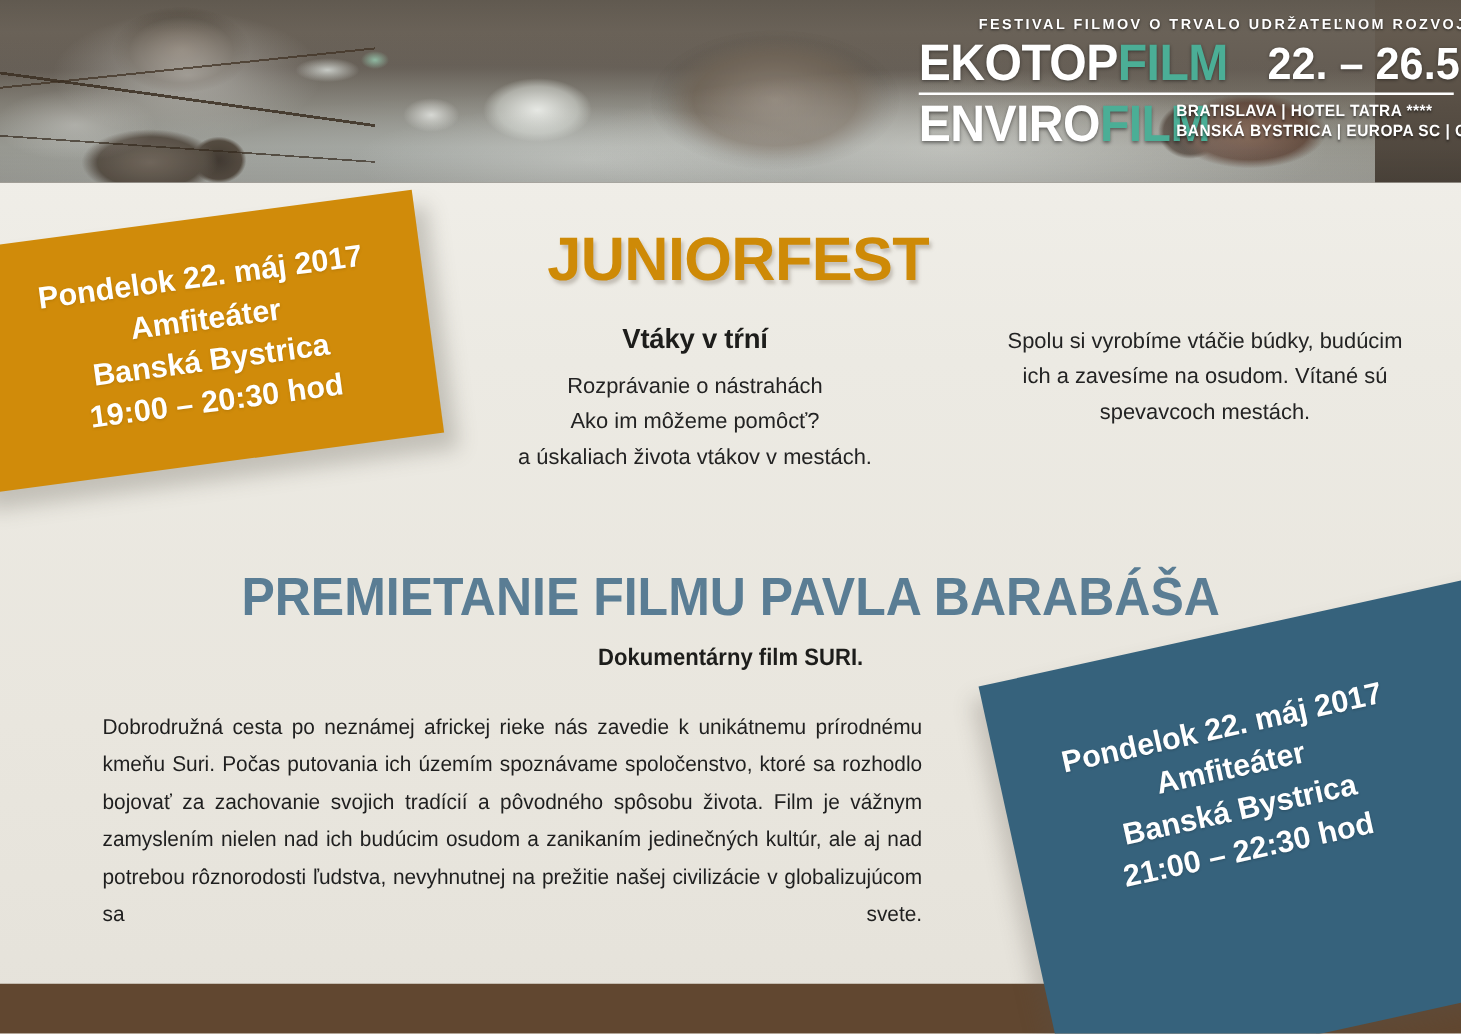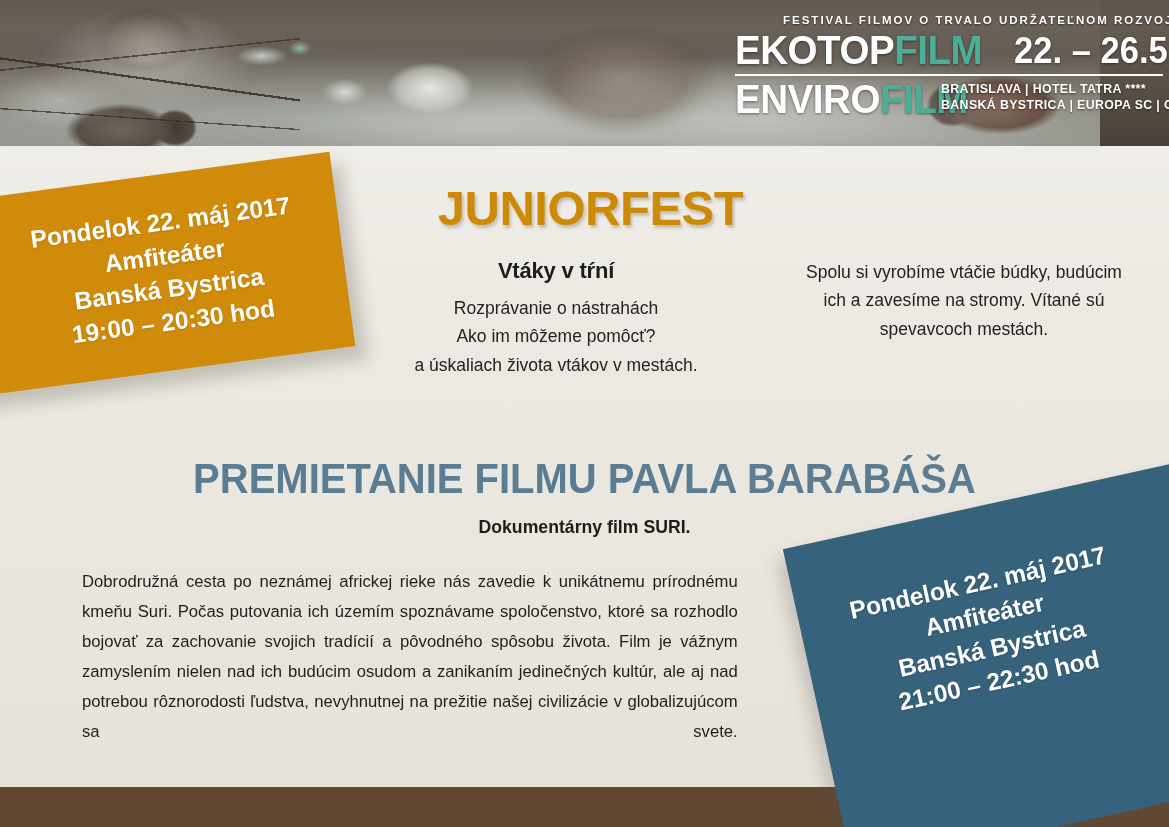--- a/index.html
+++ b/index.html
@@ -384,21 +384,21 @@
       <div class="col-body">
         <span class="ln">Rozprávanie o nástrahách</span>
         <span class="ln">Ako im môžeme pomôcť?</span>
         <span class="ln">a úskaliach života vtákov v mestách.</span>
       </div>
     </div>
 
     <div class="col">
       <div class="col-body">
         <span class="ln">Spolu si vyrobíme vtáčie búdky, budúcim</span>
-        <span class="ln">ich a zavesíme na stromy. Vítané sú</span>
+        <span class="ln">ich a zavesíme na osudom. Vítané sú</span>
         <span class="ln">spevavcoch mestách.</span>
       </div>
     </div>
   </div>
 
   <div class="film-heading">PREMIETANIE FILMU PAVLA BARABÁŠA</div>
 
   <div class="film-subheading">Dokumentárny film SURI.</div>
 
   <div class="film-paragraph">Dobrodružná cesta po neznámej africkej rieke nás zavedie k unikátnemu prírodnému kmeňu Suri. Počas putovania ich územím spoznávame spoločenstvo, ktoré sa rozhodlo bojovať za zachovanie svojich tradícií a pôvodného spôsobu života. Film je vážnym zamyslením nielen nad ich budúcim osudom a zanikaním jedinečných kultúr, ale aj nad potrebou rôznorodosti ľudstva, nevyhnutnej na prežitie našej civilizácie v globalizujúcom sa svete.</div>

